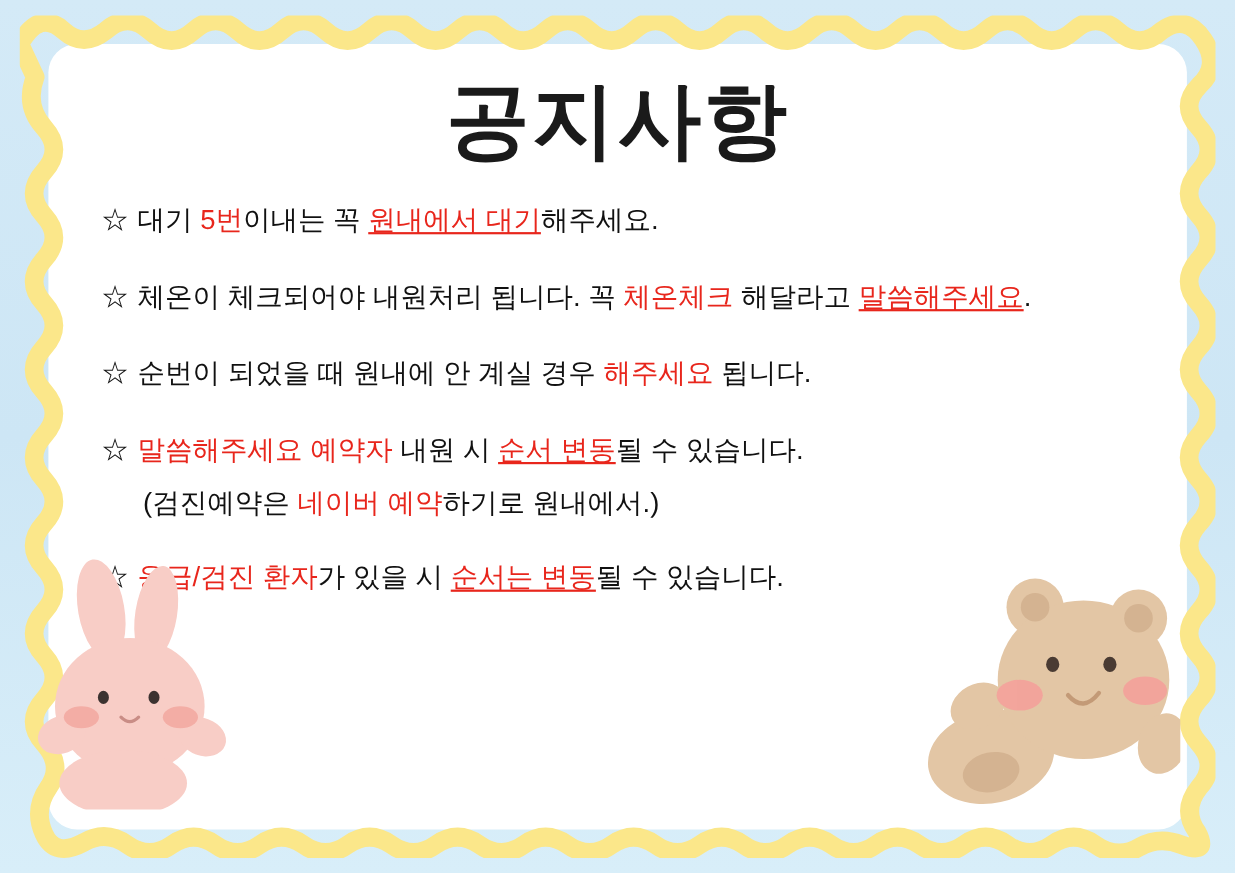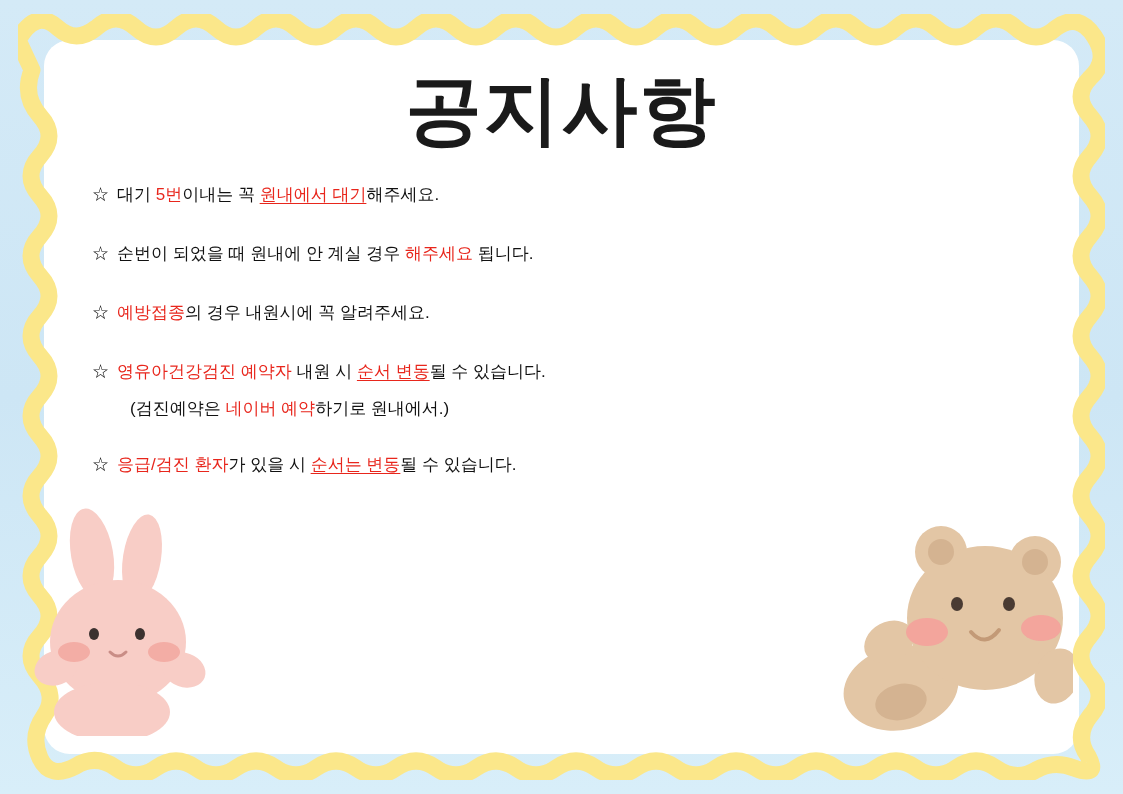--- a/index.html
+++ b/index.html
@@ -74,21 +74,21 @@
     color: #1a1a1a;
     margin: 18px 0 34px 0;
     line-height: 1.05;
   }
 
   .lines {
     padding-left: 30px;
   }
 
   .line {
-    font-size: 17px;
+    font-size: 25px;
     color: #111111;
     line-height: 1.35;
     margin-bottom: 36px;
     white-space: nowrap;
   }
   .line.sub {
     margin-top: -22px;
     margin-bottom: 34px;
     padding-left: 38px;
   }
@@ -216,31 +216,31 @@
 
   <div class="content">
     <div class="title">공지사항</div>
 
     <div class="lines">
 
       <div class="line">
         <span class="star">☆</span><span>대기 </span><span class="red">5번</span><span>이내는 꼭 </span><span class="red-u">원내에서 대기</span><span>해주세요.</span>
       </div>
 
+      <div class="line">
+        <span class="star">☆</span><span>체온이 체크되어야 내원처리 됩니다. 꼭 </span><span class="red">체온체크</span><span> 해달라고 </span><span class="red-u">말씀해주세요</span><span>.</span>
+      </div>
 
       <div class="line">
         <span class="star">☆</span><span>순번이 되었을 때 원내에 안 계실 경우 </span><span class="red">해주세요</span><span> 됩니다.</span>
       </div>
 
-      <div class="line">
-        <span class="star">☆</span><span class="red">예방접종</span><span>의 경우 내원시에 꼭 알려주세요.</span>
-      </div>
-
-      <div class="line">
-        <span class="star">☆</span><span class="red">영유아건강검진 예약자</span><span> 내원 시 </span><span class="red-u">순서 변동</span><span>될 수 있습니다.</span>
+
+      <div class="line">
+        <span class="star">☆</span><span class="red">말씀해주세요 예약자</span><span> 내원 시 </span><span class="red-u">순서 변동</span><span>될 수 있습니다.</span>
       </div>
 
       <div class="line sub">
         <span>(검진예약은 </span><span class="red">네이버 예약</span><span>하기로 원내에서.)</span>
       </div>
 
       <div class="line">
         <span class="star">☆</span><span class="red">응급/검진 환자</span><span>가 있을 시 </span><span class="red-u">순서는 변동</span><span>될 수 있습니다.</span>
       </div>
 

